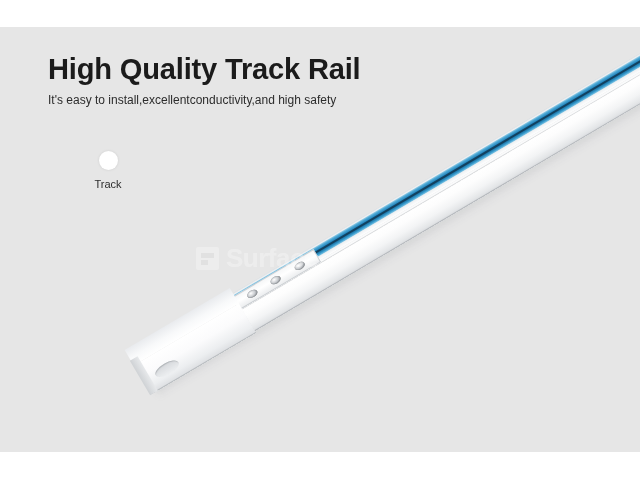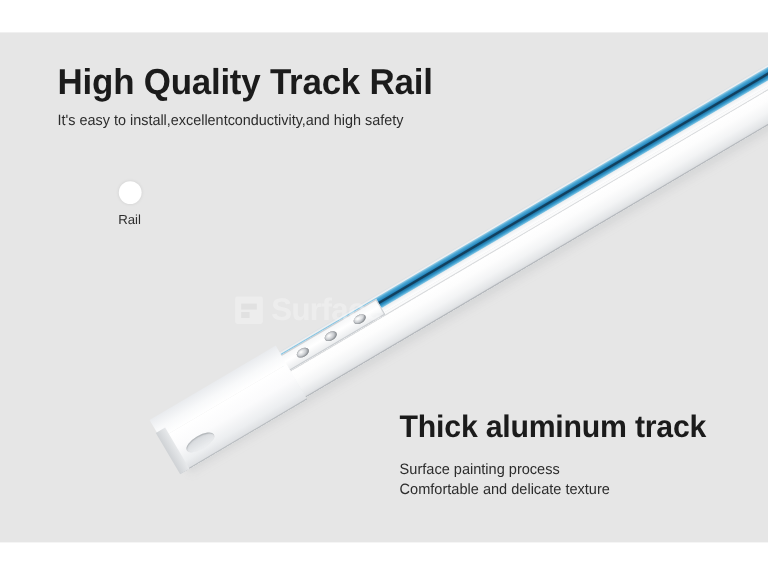--- a/index.html
+++ b/index.html
@@ -351,25 +351,18 @@
       <span class="wm-text">Surface</span>
     </div>
 
     <div class="headline-block">
       <div class="headline">High Quality Track Rail</div>
       <div class="subhead">It's easy to install,excellentconductivity,and high safety</div>
     </div>
 
     <div class="swatch-group">
       <div class="swatch-dot"></div>
-      <div class="swatch-label">Rail</div>
+      <div class="swatch-label">Track</div>
     </div>
 
-    <div class="caption-block">
-      <div class="caption-title">Thick aluminum track</div>
-      <div class="caption-lines">
-        <div>Surface painting process</div>
-        <div>Comfortable and delicate texture</div>
-      </div>
-    </div>
 
   </div>
 </div>
 
 </body></html>

